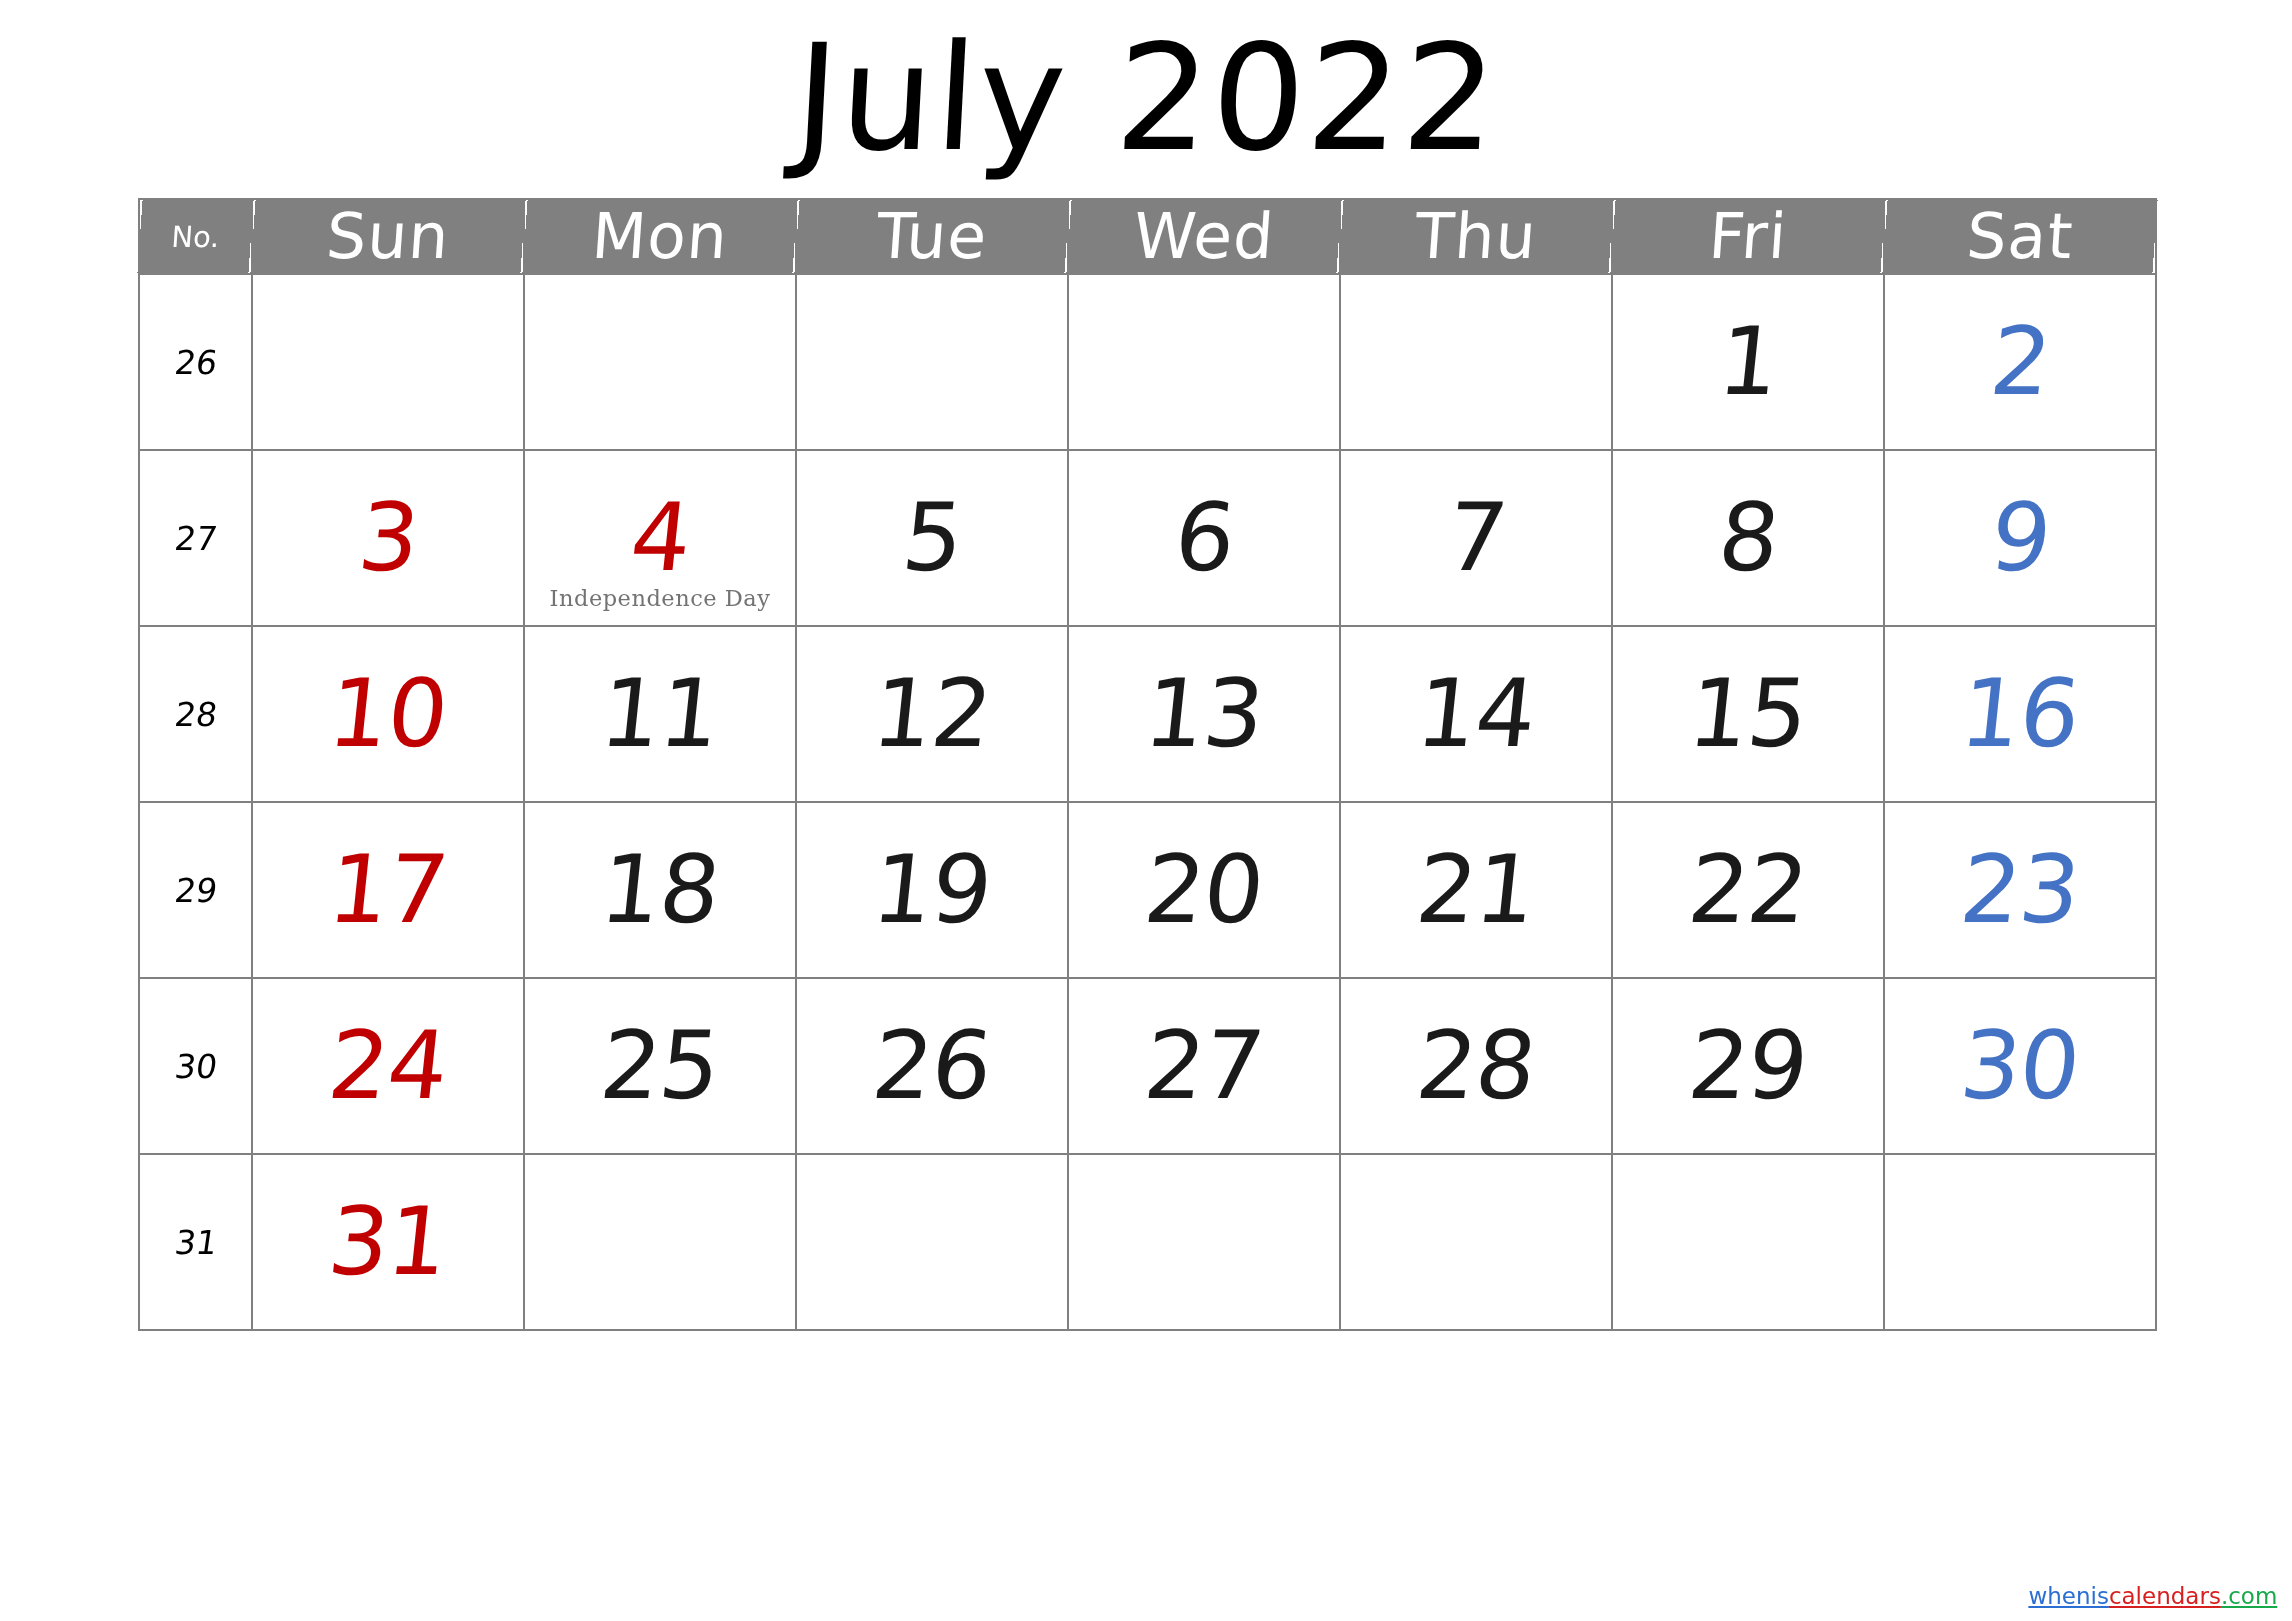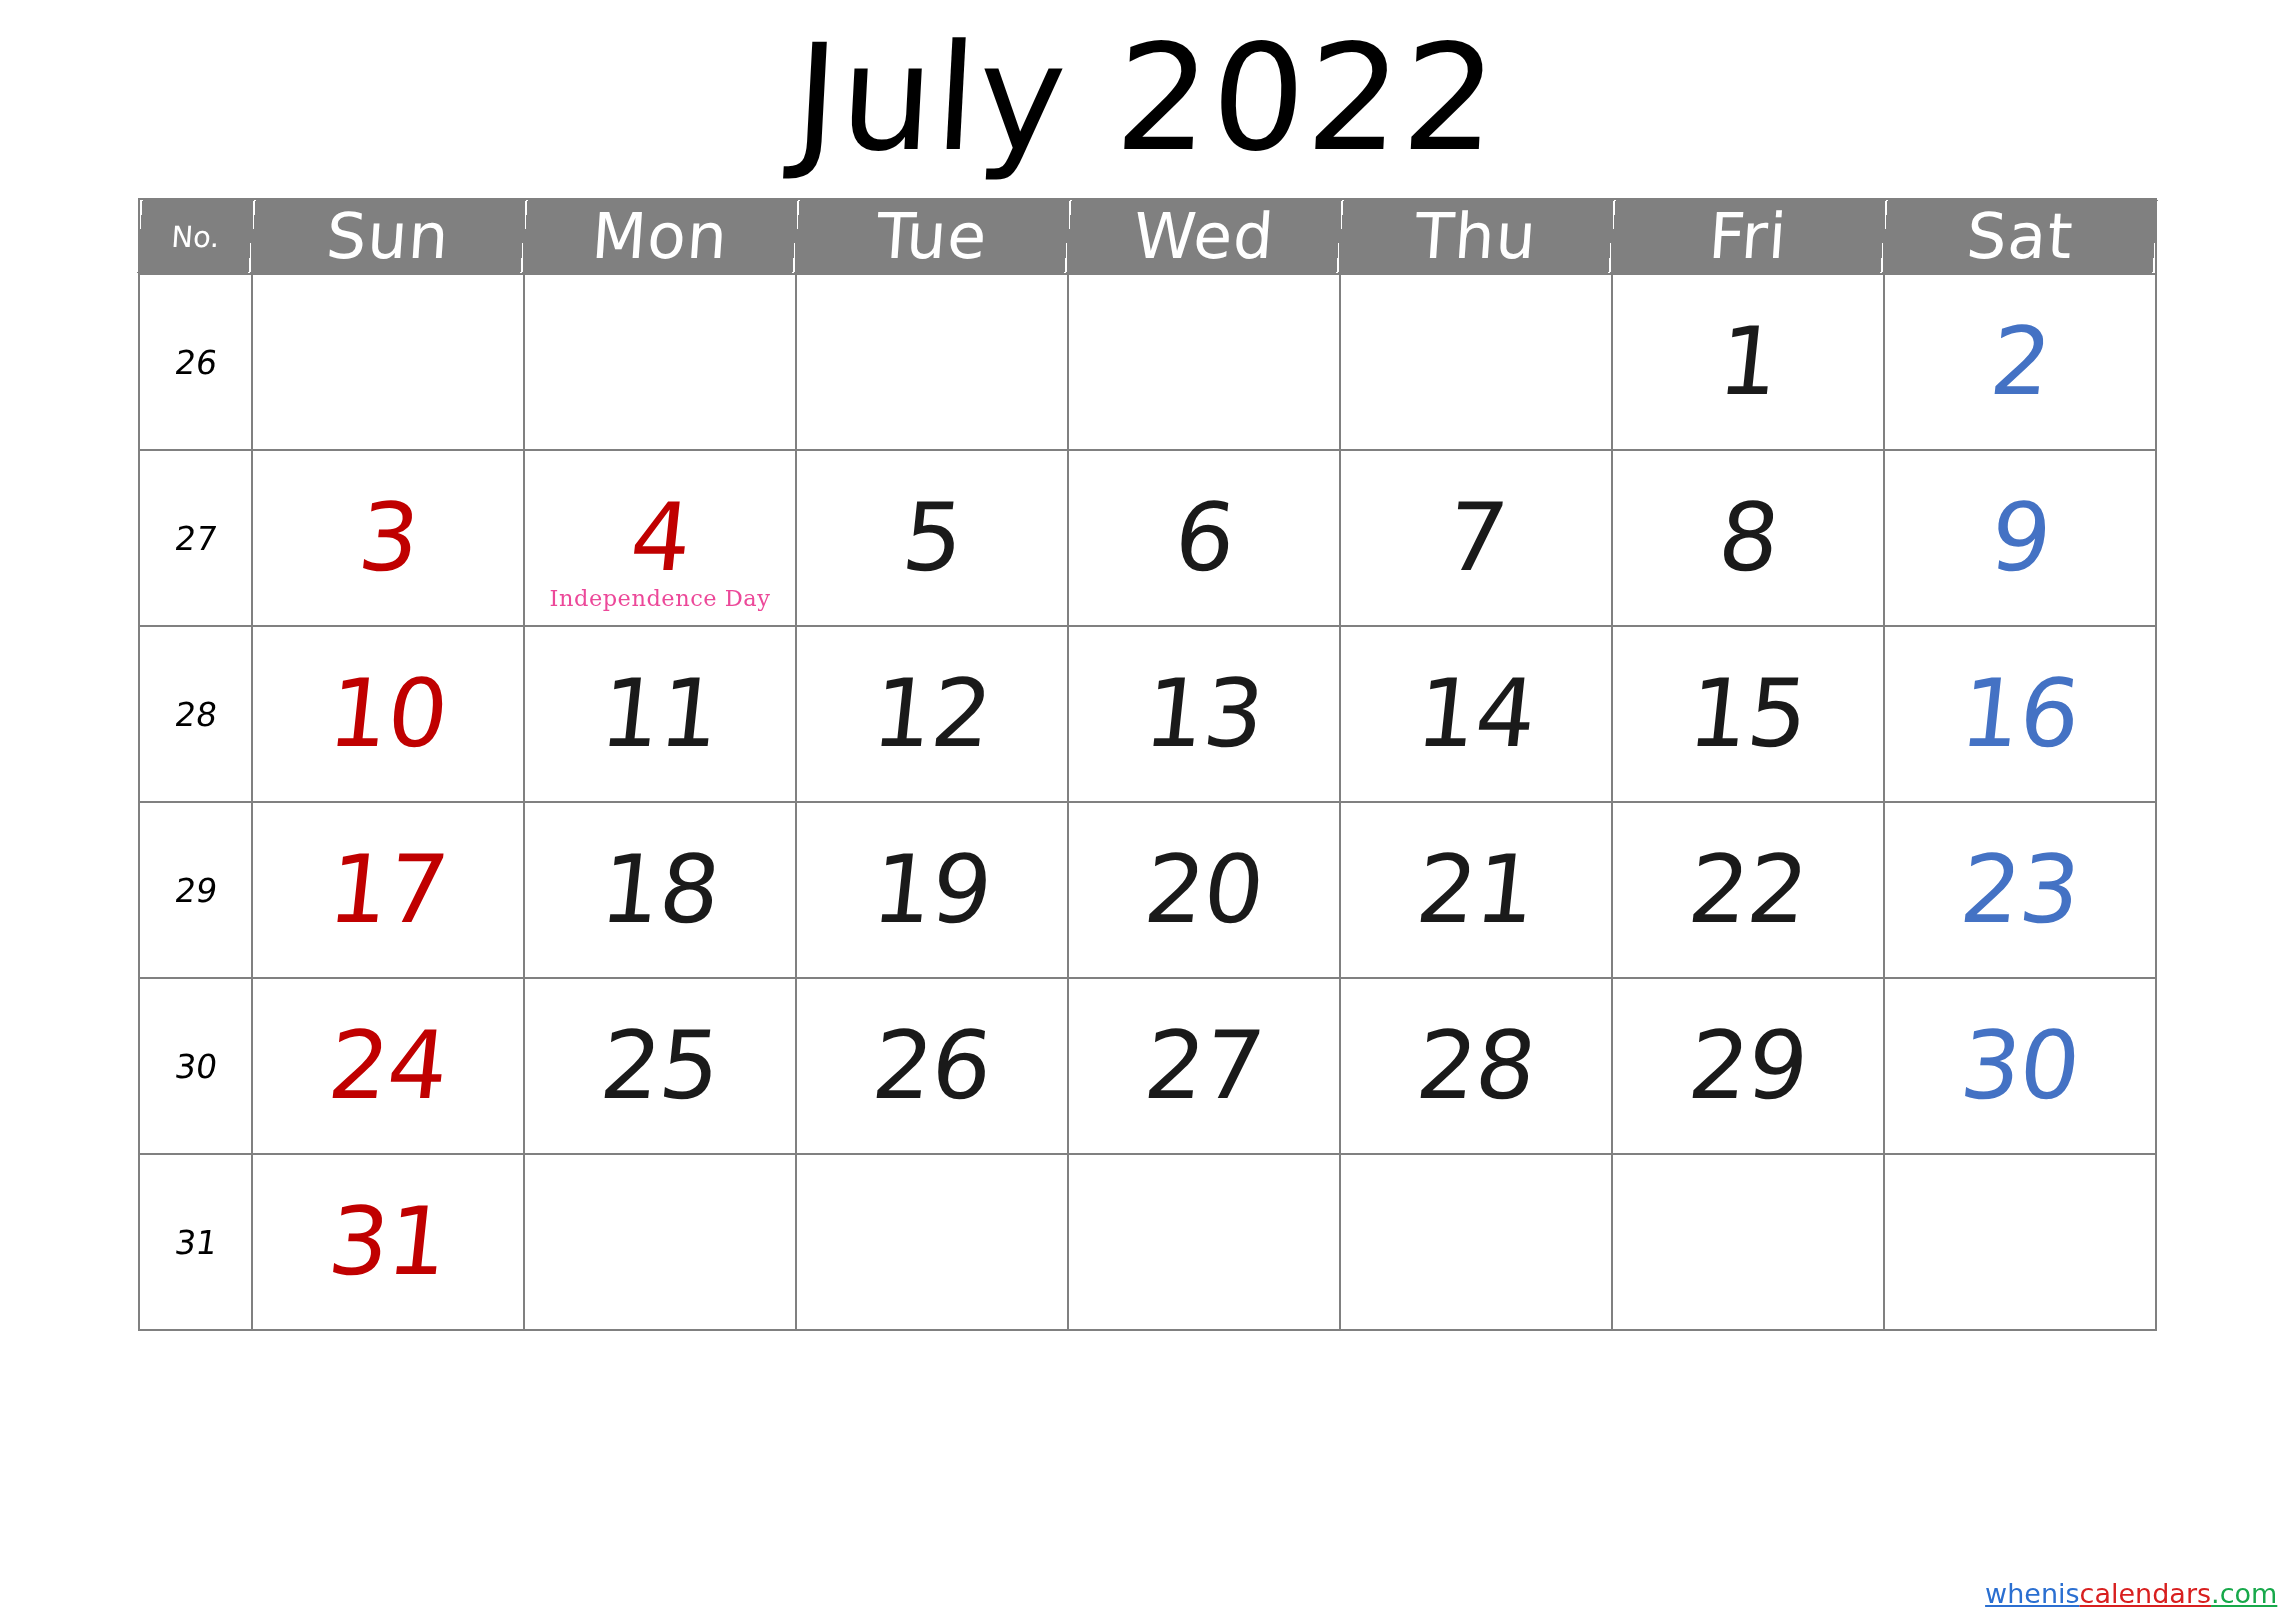--- a/index.html
+++ b/index.html
@@ -104,32 +104,32 @@
   .daynum.empty   { visibility: hidden; }
 
   .event-label {
     position: absolute;
     left: 0;
     right: 0;
     bottom: 13.7px;
     text-align: center;
     font-family: "DejaVu Serif", serif;
     font-size: 22.5px;
-    color: #ec4899;
+    color: #737373;
     letter-spacing: 0.5px;
     white-space: nowrap;
   }
 
   
   #watermark {
     position: absolute;
     right: 15.7px;
     bottom: 11.8px;
     font-family: "DejaVu Sans", sans-serif;
-    font-size: 27px;
+    font-size: 23px;
     letter-spacing: 0px;
     white-space: nowrap;
     text-decoration: none;
   }
   #watermark span { text-decoration: underline; }
   .wm-a { color: #2a6fd1; }
   .wm-b { color: #d81f1f; }
   .wm-c { color: #17a84a; }
 </style>
 </head>

